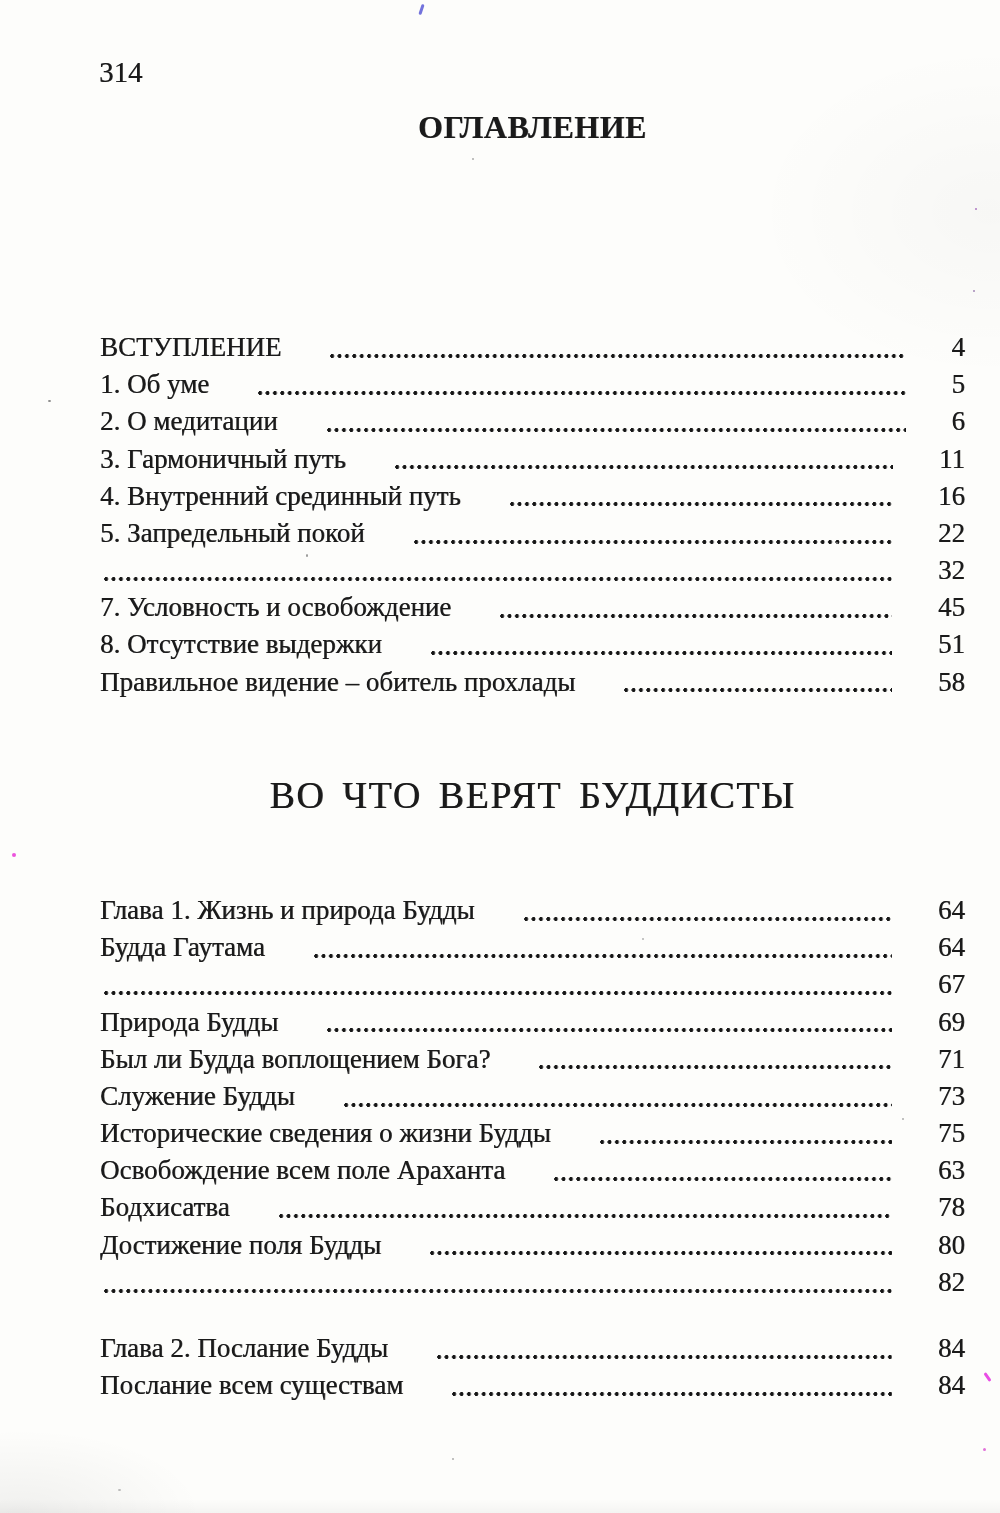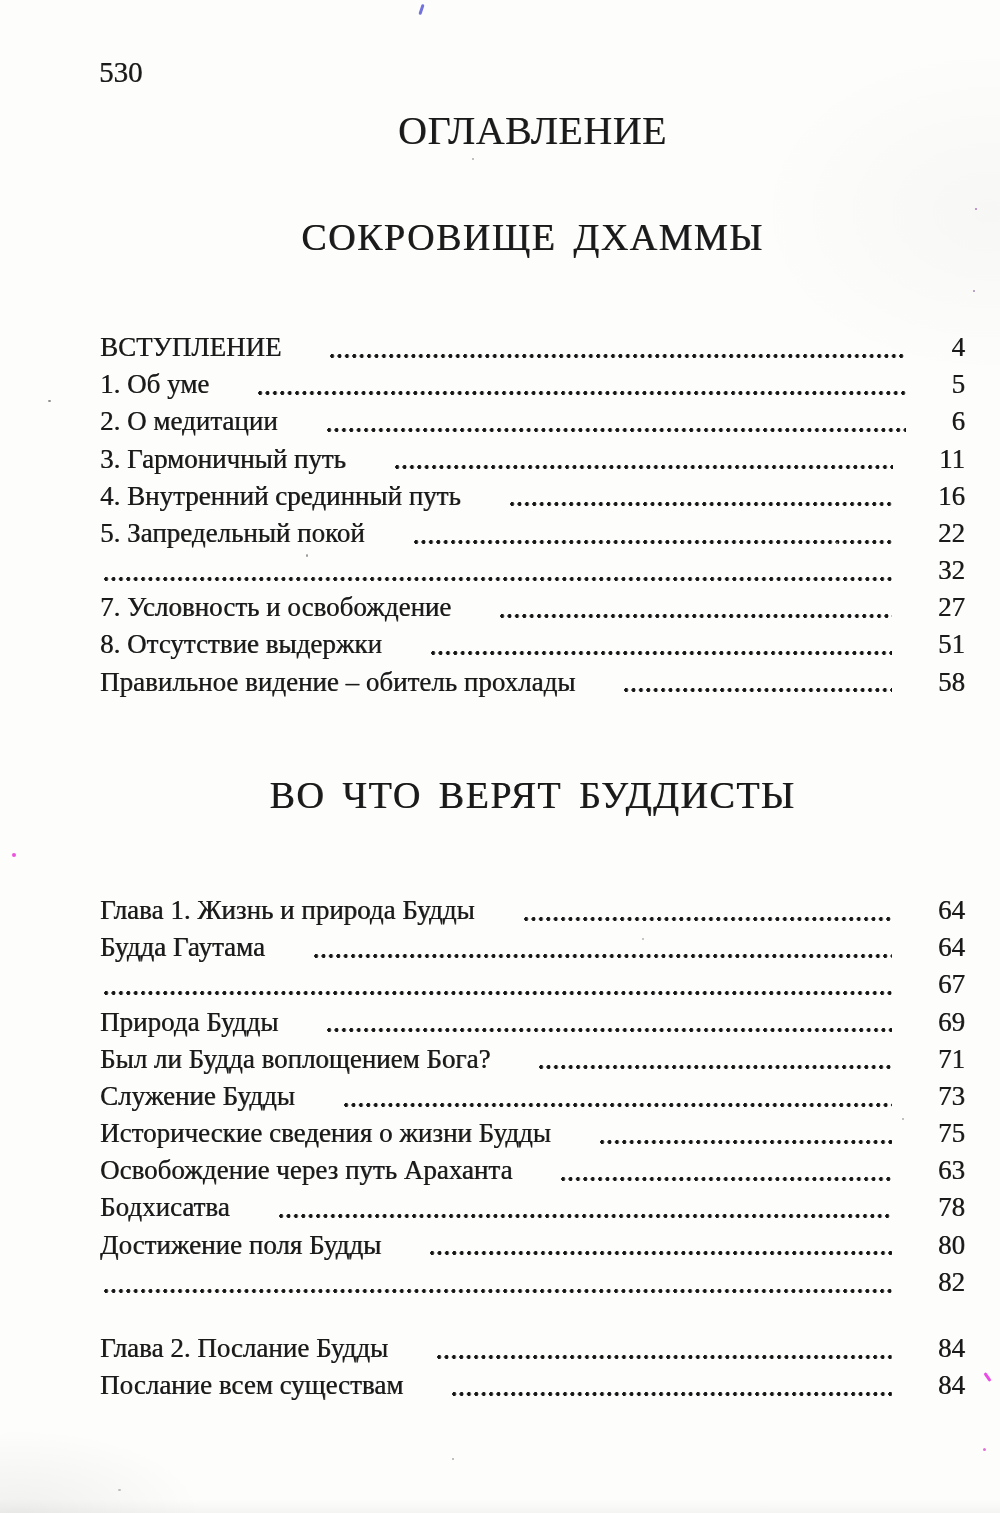--- a/index.html
+++ b/index.html
@@ -29,22 +29,22 @@
     text-shadow: 0.5px 0.3px 0 rgba(20,20,20,0.65);
   }
 
   .main-title {
     position: absolute;
     top: 111px;
     left: 100px;
     right: 35px;
     margin: 0;
     text-align: center;
-    font-size: 40px;
-    font-weight: 400;
+    font-size: 32px;
+    font-weight: 700;
     line-height: 1;
     letter-spacing: 0.5px;
     text-shadow: 0.5px 0.4px 0 rgba(15,15,15,0.5);
   }
 
   .section-heading {
     position: absolute;
     left: 100px;
     right: 35px;
     margin: 0;
@@ -92,25 +92,24 @@
     background-position: left bottom;
   }
 
   .speck { position: absolute; pointer-events: none; }
 </style>
 </head>
 <body>
 
 <div class="page" style="--ink: #1a1a1a; --paper: #fdfdfb;">
 
-  <div class="page-number">530</div>
+  <div class="page-number">314</div>
 
   <h1 class="main-title">ОГЛАВЛЕНИЕ</h1>
 
-  <h2 class="section-heading heading-1">СОКРОВИЩЕ ДХАММЫ</h2>
 
   <div class="toc-list list-1">
       <div class="toc-row">
         <span class="toc-label">ВСТУПЛЕНИЕ</span>
         <span class="toc-leader"></span>
         <span class="toc-page">4</span>
       </div>
       <div class="toc-row">
         <span class="toc-label">1. Об уме</span>
         <span class="toc-leader"></span>
@@ -136,21 +135,21 @@
         <span class="toc-leader"></span>
         <span class="toc-page">22</span>
       </div>
       <div class="toc-row">
         <span class="toc-leader"></span>
         <span class="toc-page">32</span>
       </div>
       <div class="toc-row">
         <span class="toc-label">7. Условность и освобождение</span>
         <span class="toc-leader"></span>
-        <span class="toc-page">27</span>
+        <span class="toc-page">45</span>
       </div>
       <div class="toc-row">
         <span class="toc-label">8. Отсутствие выдержки</span>
         <span class="toc-leader"></span>
         <span class="toc-page">51</span>
       </div>
       <div class="toc-row">
         <span class="toc-label">Правильное видение – обитель прохлады</span>
         <span class="toc-leader"></span>
         <span class="toc-page">58</span>
@@ -188,21 +187,21 @@
         <span class="toc-label">Служение Будды</span>
         <span class="toc-leader"></span>
         <span class="toc-page">73</span>
       </div>
       <div class="toc-row">
         <span class="toc-label">Исторические сведения о жизни Будды</span>
         <span class="toc-leader"></span>
         <span class="toc-page">75</span>
       </div>
       <div class="toc-row">
-        <span class="toc-label">Освобождение через путь Араханта</span>
+        <span class="toc-label">Освобождение всем поле Араханта</span>
         <span class="toc-leader"></span>
         <span class="toc-page">63</span>
       </div>
       <div class="toc-row">
         <span class="toc-label">Бодхисатва</span>
         <span class="toc-leader"></span>
         <span class="toc-page">78</span>
       </div>
       <div class="toc-row">
         <span class="toc-label">Достижение поля Будды</span>

